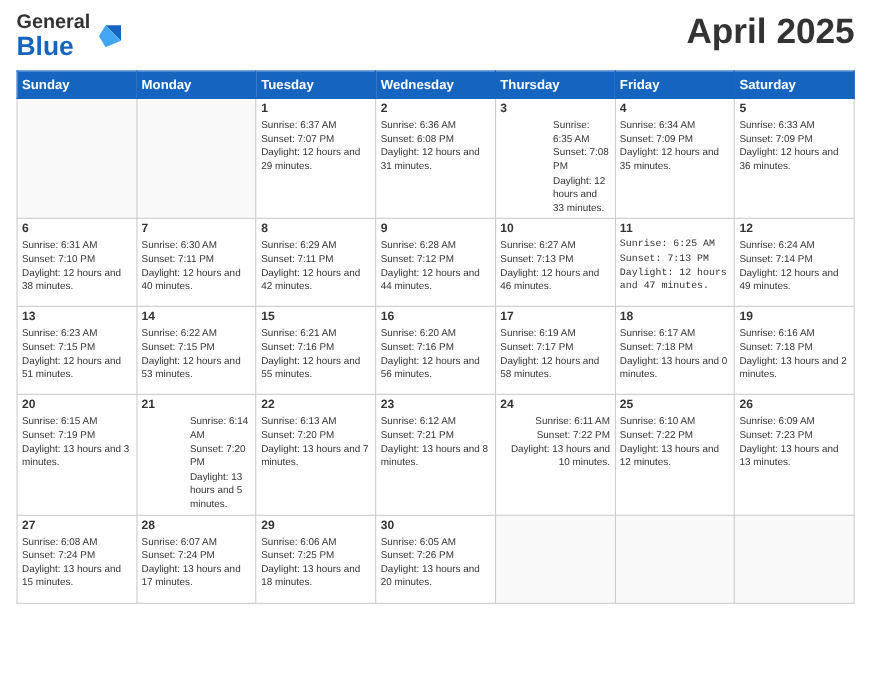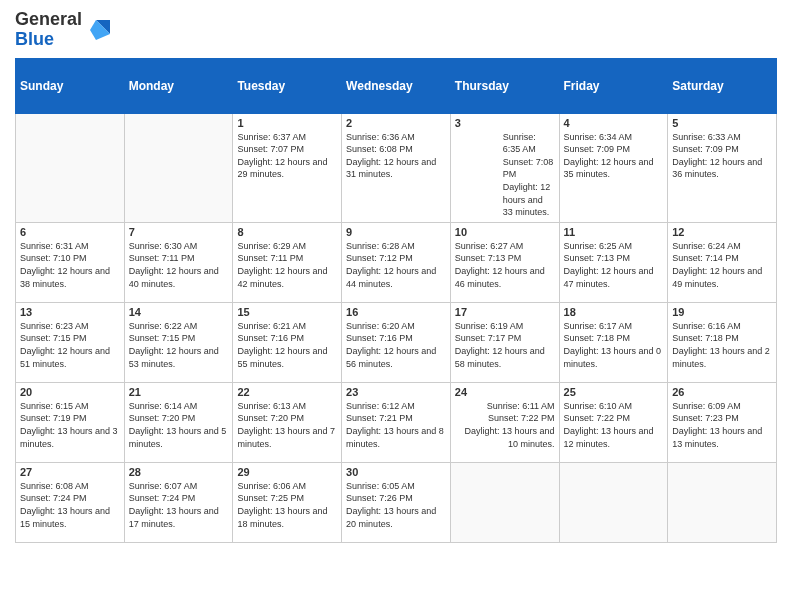--- a/index.html
+++ b/index.html
@@ -30,21 +30,21 @@
       display: flex;
       flex-direction: column;
       line-height: 1.1;
     }
     .logo-general {
       font-size: 18px;
       font-weight: bold;
       color: #333;
     }
     .logo-blue {
-      font-size: 18px;
+      font-size: 24px;
       font-weight: bold;
       color: #1565c0;
     }
     .logo-icon {
       width: 28px;
       height: 28px;
       margin-left: 4px;
     }
     .title-section {
       text-align: right;
@@ -61,21 +61,21 @@
     .calendar {
       width: 100%;
       border-collapse: collapse;
       table-layout: fixed;
     }
     .calendar th {
       background: #1565c0;
       color: #fff;
       font-size: 12px;
       font-weight: bold;
-      padding: 20px 4px;
+      padding: 5px 4px;
       text-align: left;
       border: 1px solid #1565c0;
       margin-top: 19px;
     }
     .calendar td {
       border: 1px solid #ccc;
       vertical-align: top;
       padding: 3px 4px;
       font-size: 9.5px;
       color: #333;
@@ -105,20 +105,21 @@
       <div class="logo-text">
         <span class="logo-general">General</span>
         <span class="logo-blue">Blue</span>
       </div>
       <svg class="logo-icon" viewBox="0 0 28 28">
         <polygon points="10,4 24,4 24,18" fill="#1565c0"></polygon>
         <polygon points="10,4 4,14 10,24 24,18" fill="#42a5f5"></polygon>
       </svg>
     </div>
     <div class="title-section">
+      <div class="month-title">April 2025</div>
     </div>
   </div>
 
   <table class="calendar">
     <thead>
       <tr>
         <th>Sunday</th>
         <th>Monday</th>
         <th>Tuesday</th>
         <th>Wednesday</th>
@@ -188,21 +189,21 @@
 Daylight: 12 hours and 44 minutes.</div>
           </td>
           <td>
             <span class="day-num">10</span>
             <div class="day-info" style="white-space: pre-line;">Sunrise: 6:27 AM
 Sunset: 7:13 PM
 Daylight: 12 hours and 46 minutes.</div>
           </td>
           <td>
             <span class="day-num">11</span>
-            <div class="day-info" style="white-space: pre-line;">Sunrise: 6:25 AM
+            <div class="day-info" style="white-space: pre-line; font-family: Liberation Mono, monospace;">Sunrise: 6:25 AM
 Sunset: 7:13 PM
 Daylight: 12 hours and 47 minutes.</div>
           </td>
           <td>
             <span class="day-num">12</span>
             <div class="day-info" style="white-space: pre-line;">Sunrise: 6:24 AM
 Sunset: 7:14 PM
 Daylight: 12 hours and 49 minutes.</div>
           </td>
         </tr>
@@ -252,21 +253,21 @@
         </tr>
         <tr>
           <td>
             <span class="day-num">20</span>
             <div class="day-info" style="white-space: pre-line;">Sunrise: 6:15 AM
 Sunset: 7:19 PM
 Daylight: 13 hours and 3 minutes.</div>
           </td>
           <td>
             <span class="day-num">21</span>
-            <div class="day-info" style="white-space: pre-line;">Sunrise: 6:14 AM
+            <div class="day-info" style="white-space: pre-line; margin-left: 44px;">Sunrise: 6:14 AM
 Sunset: 7:20 PM
 Daylight: 13 hours and 5 minutes.</div>
           </td>
           <td>
             <span class="day-num">22</span>
             <div class="day-info" style="white-space: pre-line;">Sunrise: 6:13 AM
 Sunset: 7:20 PM
 Daylight: 13 hours and 7 minutes.</div>
           </td>
           <td>

